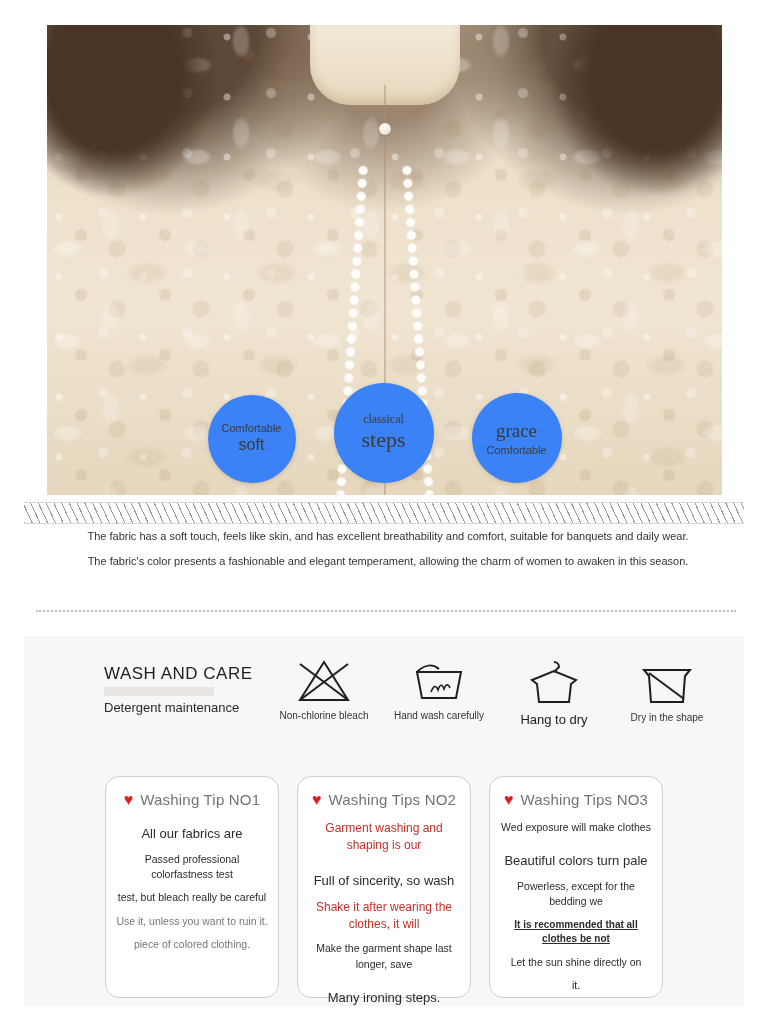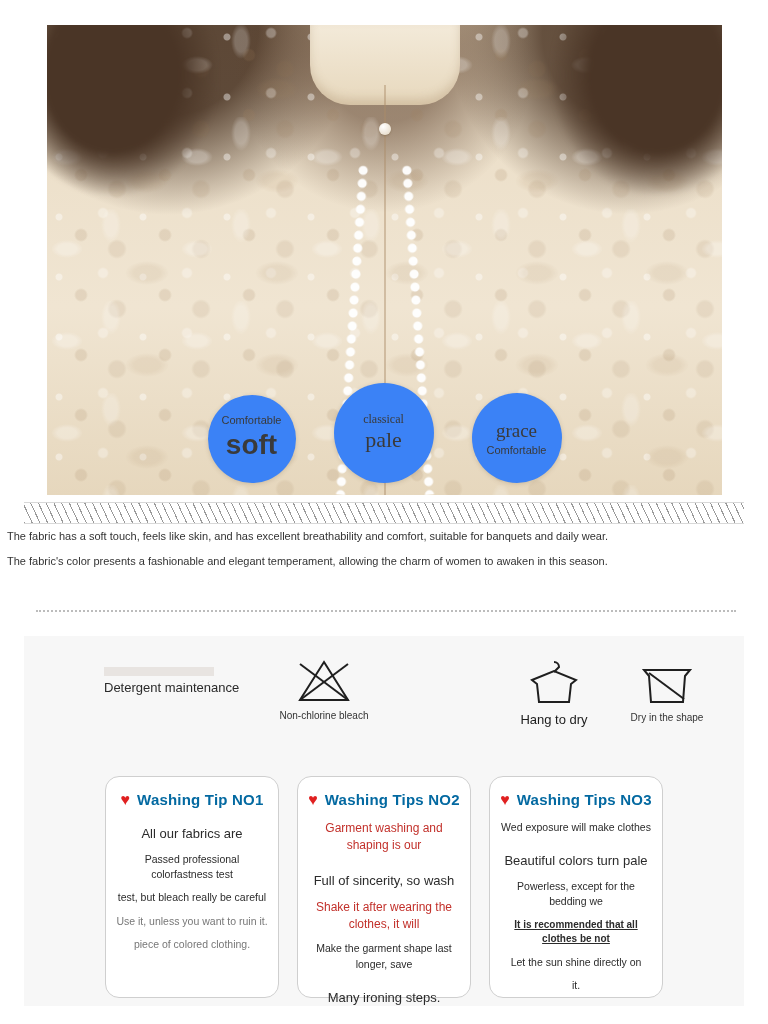--- a/index.html
+++ b/index.html
@@ -128,43 +128,44 @@
     align-items: center;
     justify-content: center;
     text-align: center;
     color: #3a3a3a;
     box-shadow: 0 1px 4px rgba(120,100,70,.25);
   }
   .badge.b1 { width: 88px; height: 88px; }
   .badge.b2 { width: 100px; height: 100px; }
   .badge.b3 { width: 90px; height: 90px; }
   .badge .small { font-size: 11px; line-height: 1.2; }
-  .badge .big { font-size: 28px; font-weight: bold; line-height: 1.3; }
+  .badge .big { font-size: 16px; font-weight: normal; line-height: 1.3; }
   .badge.b2 .big { font-size: 22px; font-weight: normal; font-family: "Liberation Serif", serif; }
   .badge.b2 .small { font-size: 12px; font-family: "Liberation Serif", serif; }
   .badge.b3 .big { font-size: 19px; font-family: "Liberation Serif", serif; font-weight: normal; }
 
   
   .hatch-strip {
     position: absolute;
     left: 24px;
     top: 502px;
     width: 720px;
     height: 20px;
     background-image: repeating-linear-gradient(65deg, #9a9a9a 0 1px, rgba(255,255,255,0) 1px 7px);
     border-top: 1px solid #d8d8d8;
     border-bottom: 1px solid #d8d8d8;
   }
 
   
   .desc {
     position: absolute;
-    left: 7px;
+    left: 28px;
     top: 528px;
     width: 720px;
+    text-align: center;
   }
   .desc p {
     margin: 0 0 8px 0;
     font-size: 11px;
     color: #333;
     line-height: 1.5;
   }
   .dotted-rule {
     position: absolute;
     left: 36px;
@@ -256,22 +257,22 @@
     gap: 7px;
     margin-bottom: 12px;
   }
   .heart {
     color: #e02020;
     font-size: 16px;
     line-height: 1;
   }
   .card-title {
     font-size: 15px;
-    font-weight: bold;
-    color: #0369a1;
+    font-weight: normal;
+    color: #737373;
     letter-spacing: .2px;
   }
   .card-line {
     font-size: 10.5px;
     color: #2b2b2b;
     line-height: 1.45;
     margin: 0 0 8px 0;
   }
   .card-line.lg { font-size: 13px; margin-top: 17px; }
   .card-line.red { color: #c2302a; font-size: 12px; }
@@ -295,56 +296,67 @@
   <div class="pearls-l"></div>
   <div class="pearls-r"></div>
 
   <div class="badges">
     <div class="badge b1">
       <span class="small">Comfortable</span>
       <span class="big">soft</span>
     </div>
     <div class="badge b2">
       <span class="small">classical</span>
-      <span class="big">pale</span>
+      <span class="big">steps</span>
     </div>
     <div class="badge b3">
       <span class="big">grace</span>
       <span class="small">Comfortable</span>
     </div>
   </div>
 </div>
 
 <div class="hatch-strip"></div>
 
 <div class="desc">
   <p>The fabric has a soft touch, feels like skin, and has excellent breathability and comfort, suitable for banquets and daily wear.</p>
   <p>The fabric's color presents a fashionable and elegant temperament, allowing the charm of women to awaken in this season.</p>
 </div>
 <div class="dotted-rule"></div>
 
 <div class="care-section">
 
   <div class="care-icons">
     <div class="wash-title">
+      <div class="t1">WASH AND CARE</div>
       <div class="bar"></div>
       <div class="t2">Detergent maintenance</div>
     </div>
 
     <div class="icon-cell ic1">
       <span>
         <svg width="56" height="46" viewBox="0 0 56 46">
           <polygon points="28,4 52,42 4,42" fill="none" stroke="#1f1f1f" stroke-width="2"></polygon>
           <line x1="4" y1="6" x2="52" y2="42" stroke="#1f1f1f" stroke-width="2"></line>
           <line x1="52" y1="6" x2="4" y2="42" stroke="#1f1f1f" stroke-width="2"></line>
         </svg>
       </span>
       <div class="cap">Non-chlorine bleach</div>
     </div>
 
+    <div class="icon-cell ic2">
+      <span>
+        <svg width="56" height="46" viewBox="0 0 56 46">
+          <path d="M6 14 L50 14 L45 40 L11 40 Z" fill="none" stroke="#1f1f1f" stroke-width="2"></path>
+          <path d="M6 14 C14 6, 22 6, 28 11" fill="none" stroke="#1f1f1f" stroke-width="2"></path>
+          <path d="M20 34 q4 -10 7 -2 q3 -9 6 -1 q3 -8 6 -1" fill="none" stroke="#1f1f1f" stroke-width="1.6"></path>
+        </svg>
+      </span>
+      <div class="cap">Hand wash carefully</div>
+    </div>
 
     <div class="icon-cell ic3">
       <span>
         <svg width="60" height="48" viewBox="0 0 60 48">
           <path d="M30 4 a5 5 0 0 1 5 5 l-5 5" fill="none" stroke="#1f1f1f" stroke-width="2"></path>
           <path d="M8 22 L30 13 L52 22 L47 26 L45 44 L15 44 L13 26 Z" fill="none" stroke="#1f1f1f" stroke-width="2"></path>
         </svg>
       </span>
       <div class="cap strong">Hang to dry</div>
     </div>

